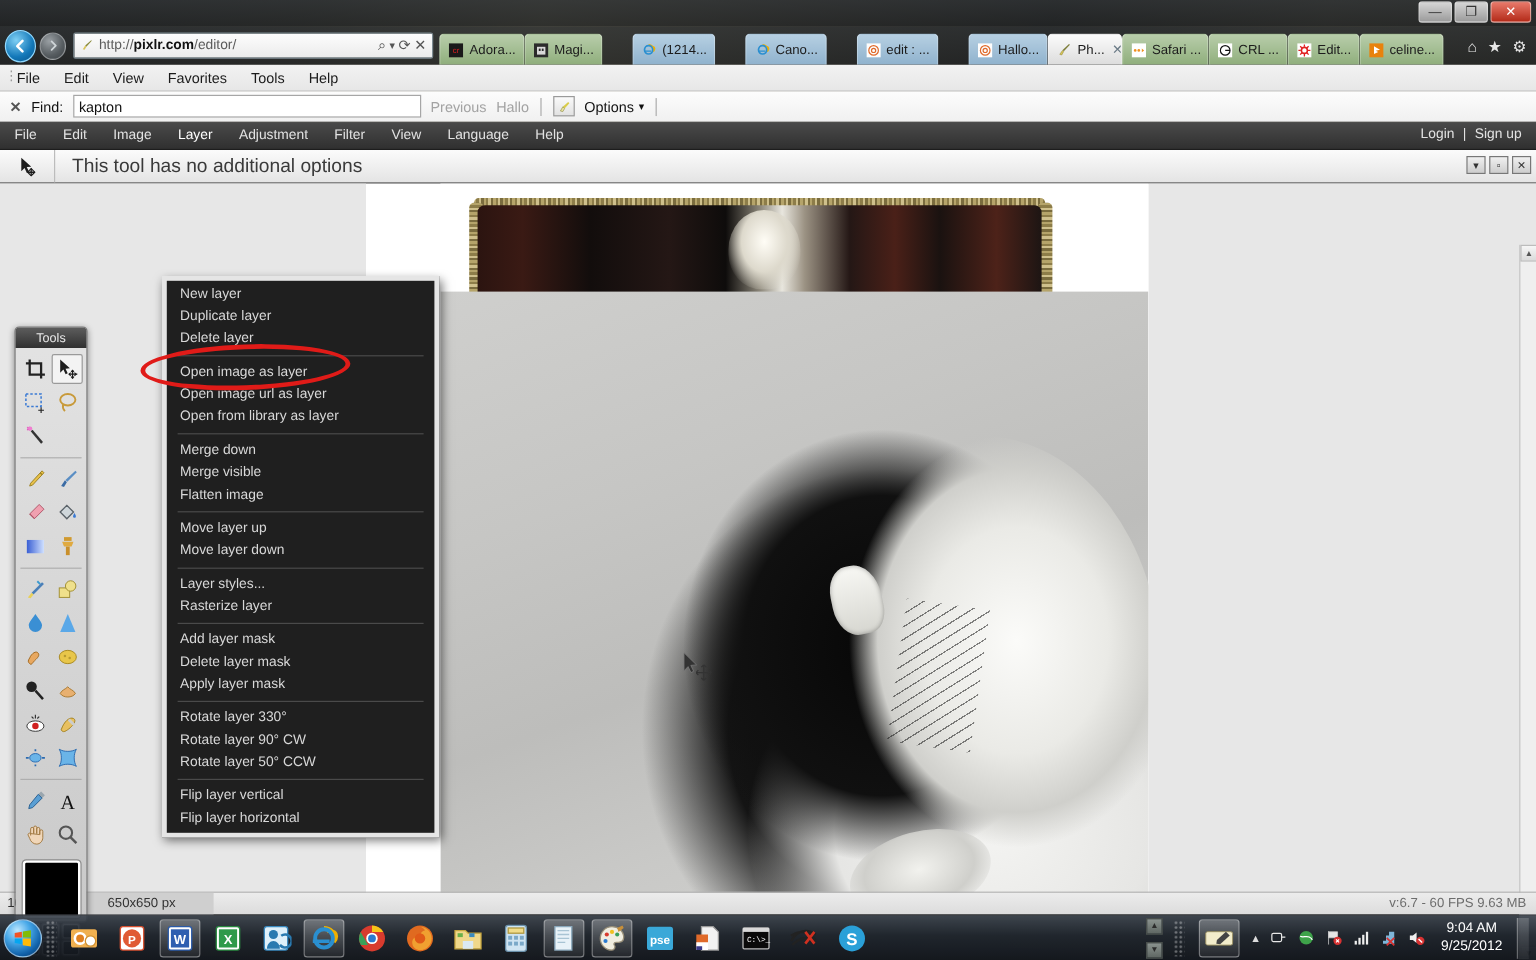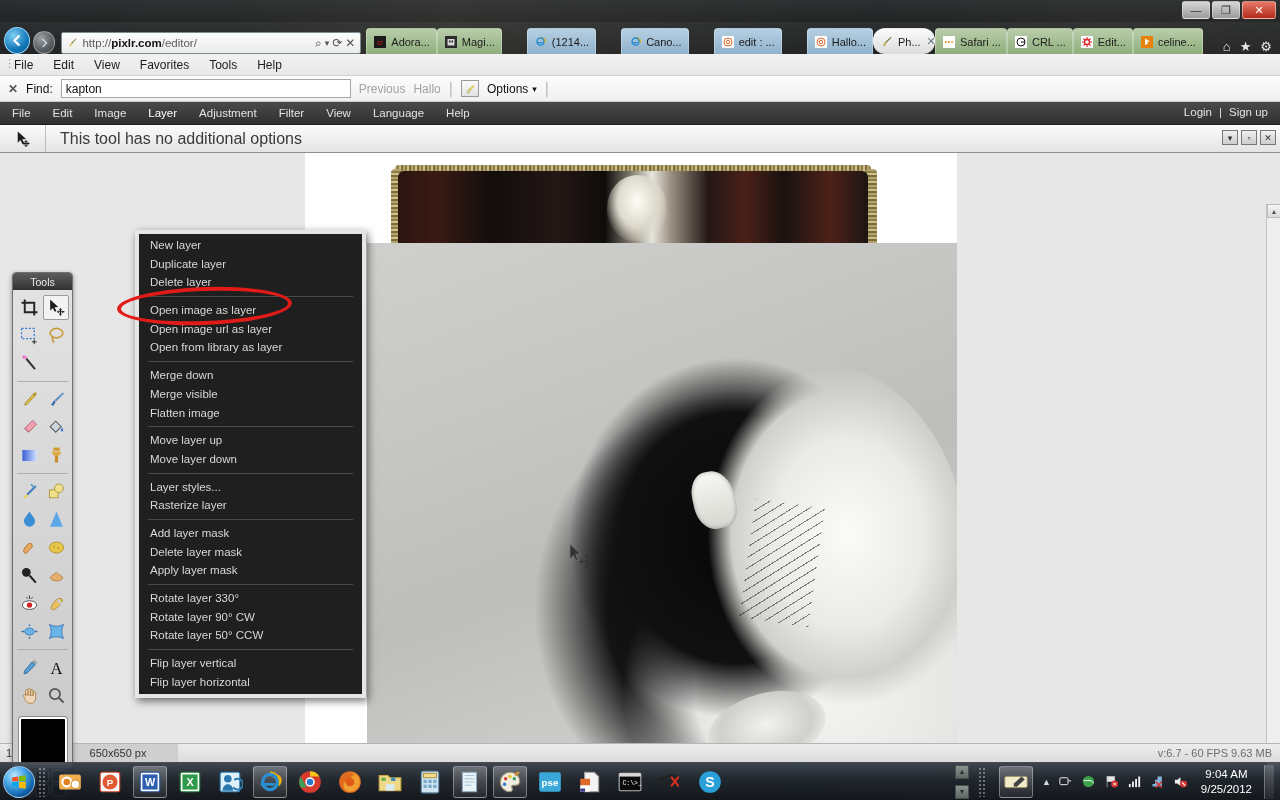--- a/index.html
+++ b/index.html
@@ -39,21 +39,21 @@
     border:1px solid rgba(255,255,255,.35);
     background: linear-gradient(180deg,#d6d6d6,#9b9b9b);
     display:flex; align-items:center; justify-content:center;
     color:#333; font-size:11px; line-height:1;
   }
   .win-btn.close { background: linear-gradient(180deg,#e8796a,#b32a18); color:#fff; border-color:rgba(255,255,255,.45); width:34px;}
 
   .ie-navbar {
     position:absolute; left:0; top:22px; width:1280px; height:32px;
     background: linear-gradient(180deg, rgba(38,42,46,.72), rgba(22,25,28,.68));
-    display:flex; align-items:flex-end;
+    display:flex; align-items:center;
   }
   .nav-back {
     width:27px;height:27px;border-radius:50%;margin-left:4px;
     background: radial-gradient(circle at 35% 30%, #7fd0f5, #1277b8 60%, #0a5488);
     border:1px solid #8fd8ff; color:#fff; display:flex;align-items:center;justify-content:center;
     font-size:17px; line-height:1; font-weight:bold;
   }
   .nav-fwd {
     width:23px;height:23px;border-radius:50%;margin-left:3px;
     background: radial-gradient(circle at 35% 30%, #9aa0a4, #565c60 60%, #3b4044);
@@ -73,21 +73,21 @@
 
   .tabstrip { display:flex; align-items:flex-end; height:32px; margin-left:5px; }
   .tab {
     height:26px; display:flex; align-items:center; gap:4px;
     padding:0 6px; border-radius:4px 4px 0 0;
     border:1px solid rgba(255,255,255,.28); border-bottom:none;
     font-size:11px; color:#1c1c1c; white-space:nowrap; max-width:72px; overflow:hidden;
   }
   .tab.g { background: linear-gradient(180deg,#b8cdaa,#8fae7c); }
   .tab.b { background: linear-gradient(180deg,#b6cfe2,#8fb2cd); margin-left: 25px; }
-  .tab.active { background: linear-gradient(180deg,#fbfbfb,#dcdcdc); max-width:62px;border-radius:12px;}
+  .tab.active { background: linear-gradient(180deg,#fbfbfb,#dcdcdc); max-width:62px;}
   .tab-ico { width:14px;height:14px; flex:0 0 14px; display:flex;align-items:center;justify-content:center; font-size:10px; }
   .tab-x { margin-left:2px; color:#6a7a86; font-size:11px; }
   .newtab { width:20px;height:22px; }
 
   .ie-menubar {
     position:absolute; left:0; top:54px; width:1280px; height:22px;
     background: linear-gradient(180deg,#f2f2f2,#e7e7e7);
     border-bottom:1px solid #d2d2d2;
     display:flex; align-items:center; padding-left:14px; gap:20px;
   }

